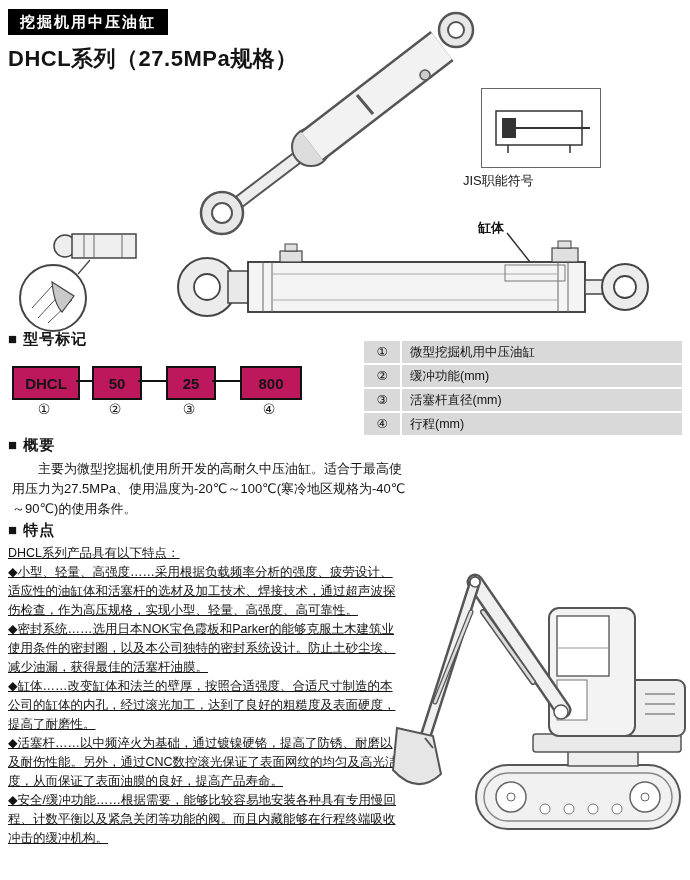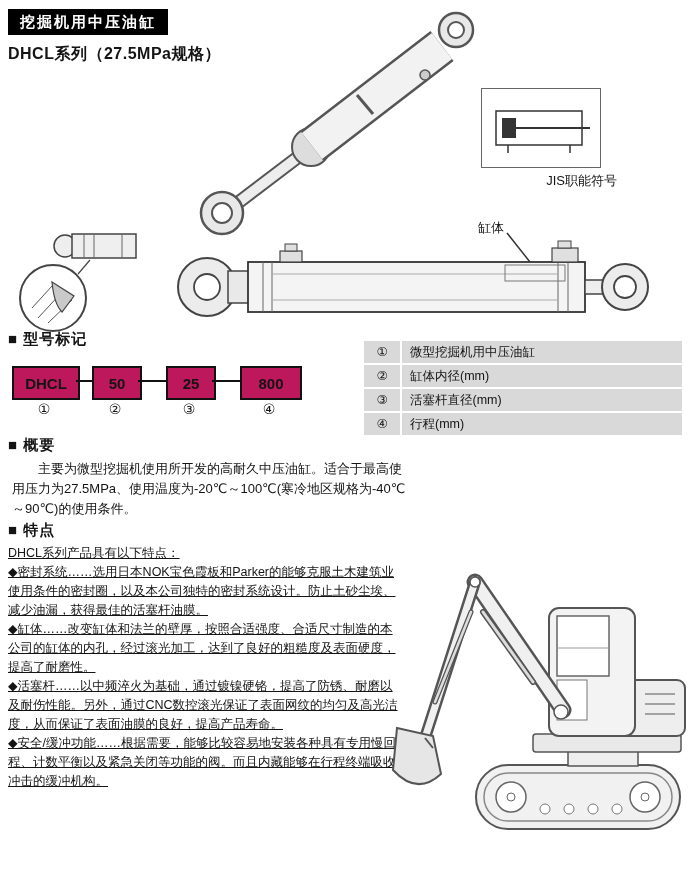--- a/index.html
+++ b/index.html
@@ -1,23 +1,23 @@
 <!DOCTYPE html>
 <html><head>
 <meta charset="utf-8">
 <style>
   html,body{margin:0;padding:0;}
   body{width:690px;height:880px;background:#ffffff;font-family:"Liberation Sans","DejaVu Sans",sans-serif;color:#141414;}
   .page{position:relative;width:690px;height:880px;overflow:hidden;background:#fff;}
   .abs{position:absolute;}
   .header-badge{position:absolute;left:8px;top:9px;background:#000;color:#fff;font-weight:bold;font-size:15px;line-height:15px;padding:5px 12px 6px;letter-spacing:2px;}
-  .title{position:absolute;left:8px;top:44px;font-size:16px;font-weight:bold;letter-spacing:0.5px;}
+  .title{position:absolute;left:8px;top:44px;font-size:22px;font-weight:bold;letter-spacing:0.5px;}
   .jis-box{position:absolute;left:481px;top:88px;width:118px;height:78px;border:1px solid #666;background:#fff;}
-  .jis-label{position:absolute;left:463px;top:172px;width:154px;text-align:right;font-size:13px;}
-  .part-label{position:absolute;font-size:13px;font-weight:normal;}
+  .jis-label{position:absolute;left:463px;top:172px;width:154px;text-align:left;font-size:13px;}
+  .part-label{position:absolute;font-size:13px;font-weight:bold;}
   .section-heading{position:absolute;left:8px;font-size:15px;font-weight:bold;letter-spacing:1px;}
   .model-box{position:absolute;top:366px;height:30px;border:2px solid #111;background:#be185d;display:flex;align-items:center;justify-content:center;font-size:15px;font-weight:bold;}
   .model-line{position:absolute;top:380px;height:2px;background:#111;}
   .model-num{position:absolute;top:401px;font-size:14px;text-align:center;}
   .spec-table{position:absolute;left:364px;top:341px;width:318px;display:grid;grid-template-columns:36px 1fr;gap:2px;}
   .spec-cell{background:#d9d9d9;font-size:12.5px;line-height:16px;padding:3px 8px;}
   .spec-cell.num{text-align:center;padding:3px 0;}
   .overview-body{position:absolute;left:12px;top:459px;width:396px;font-size:13px;line-height:20px;text-indent:2em;}
   .features{position:absolute;left:8px;top:544px;width:392px;font-size:12.5px;line-height:19px;}
   .features p{margin:0;text-decoration:underline;}
@@ -123,33 +123,34 @@
   <div class="model-box" style="left:240px;width:58px">800</div>
   <div class="model-num" style="left:12px;width:64px">①</div>
   <div class="model-num" style="left:92px;width:46px">②</div>
   <div class="model-num" style="left:166px;width:46px">③</div>
   <div class="model-num" style="left:240px;width:58px">④</div>
 
   <div class="spec-table">
     <div class="spec-cell num">①</div>
     <div class="spec-cell txt">微型挖掘机用中压油缸</div>
     <div class="spec-cell num">②</div>
-    <div class="spec-cell txt">缸体内径(mm)</div>
+    <div class="spec-cell txt">缓冲功能(mm)</div>
     <div class="spec-cell num">③</div>
     <div class="spec-cell txt">活塞杆直径(mm)</div>
     <div class="spec-cell num">④</div>
     <div class="spec-cell txt">行程(mm)</div>
   </div>
 
   <div class="section-heading" style="top:436px">■ 概要</div>
   <div class="overview-body">主要为微型挖掘机使用所开发的高耐久中压油缸。适合于最高使用压力为27.5MPa、使用温度为-20℃～100℃(寒冷地区规格为-40℃～90℃)的使用条件。</div>
 
   <div class="section-heading" style="top:521px">■ 特点</div>
   <div class="features">
     <p>DHCL系列产品具有以下特点：</p>
+    <p>◆小型、轻量、高强度……采用根据负载频率分析的强度、疲劳设计、适应性的油缸体和活塞杆的选材及加工技术、焊接技术，通过超声波探伤检查，作为高压规格，实现小型、轻量、高强度、高可靠性。</p>
     <p>◆密封系统……选用日本NOK宝色霞板和Parker的能够克服土木建筑业使用条件的密封圈，以及本公司独特的密封系统设计。防止土砂尘埃、减少油漏，获得最佳的活塞杆油膜。</p>
     <p>◆缸体……改变缸体和法兰的壁厚，按照合适强度、合适尺寸制造的本公司的缸体的内孔，经过滚光加工，达到了良好的粗糙度及表面硬度，提高了耐磨性。</p>
     <p>◆活塞杆……以中频淬火为基础，通过镀镍硬铬，提高了防锈、耐磨以及耐伤性能。另外，通过CNC数控滚光保证了表面网纹的均匀及高光洁度，从而保证了表面油膜的良好，提高产品寿命。</p>
     <p>◆安全/缓冲功能……根据需要，能够比较容易地安装各种具有专用慢回程、计数平衡以及紧急关闭等功能的阀。而且内藏能够在行程终端吸收冲击的缓冲机构。</p>
   </div>
 
   <svg class="abs" style="left:383px;top:552px" width="307" height="328" viewBox="0 0 307 328">
     <g>
       <rect x="93" y="213" width="204" height="64" rx="32" fill="#f1f1f1" stroke="#555" stroke-width="2"></rect>
       <rect x="101" y="221" width="188" height="48" rx="24" fill="none" stroke="#888" stroke-width="1.5"></rect>

